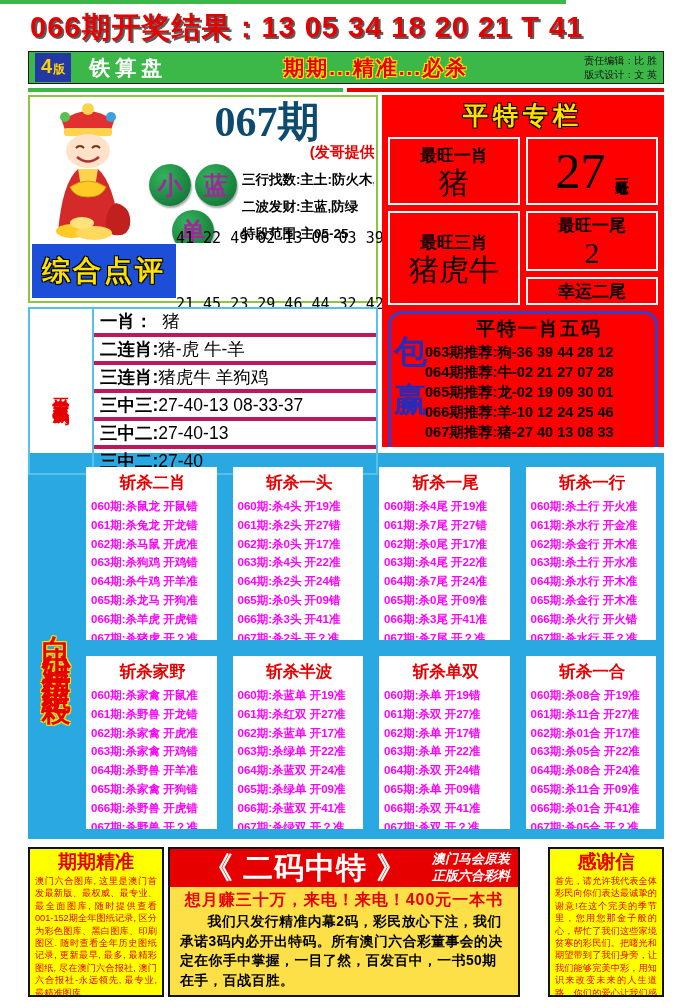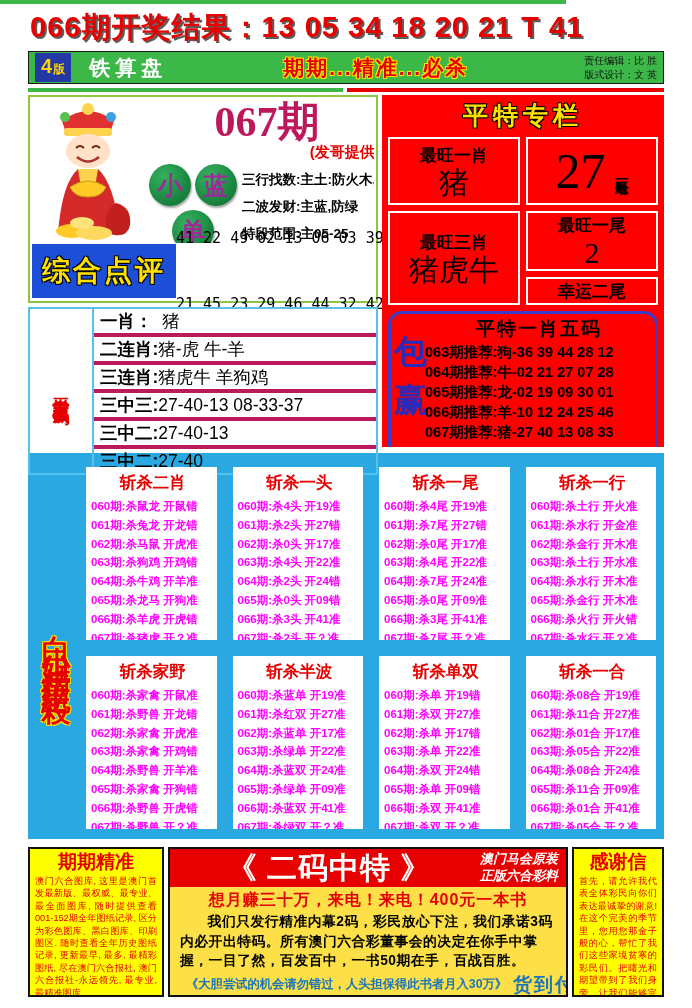--- a/index.html
+++ b/index.html
@@ -25,21 +25,21 @@
   .rule-r{flex:1;background:#e60000;}
 
   .main{margin:0 28px;display:flex;gap:4px;height:352px;}
   .leftcol{width:350px;display:flex;flex-direction:column;box-sizing:border-box;}
   .intro{border:2px solid #8cc63f;height:208px;box-sizing:border-box;display:flex;
          flex-direction:column;padding:2px;}
   .intro-top{flex:1;display:flex;overflow:hidden;}
   .mascot{width:112px;flex:none;}
   .intro-right{flex:1;}
   .issue{text-align:center;font-family:"Liberation Serif",serif;font-size:42px;font-weight:bold;
-         color:#be185d;line-height:1.0;margin-top:2px;}
+         color:#0c4a6e;line-height:1.0;margin-top:2px;}
   .provider{text-align:right;color:#e60000;font-weight:bold;font-size:15px;padding-right:10px;}
   .ir-row{display:flex;margin-top:0;}
   .circles{width:98px;display:flex;flex-wrap:wrap;justify-content:center;align-content:flex-start;}
   .circle{width:42px;height:42px;border-radius:50%;margin:2px;
           background:radial-gradient(circle at 35% 30%,#35b25d,#0a6b2f);
           color:#a0289b;font-size:25px;font-weight:bold;display:flex;align-items:center;justify-content:center;
           box-shadow:1px 2px 2px rgba(0,0,0,.35);}
   .tips{flex:1;font-size:13.5px;font-weight:bold;color:#000;line-height:27px;white-space:nowrap;padding-top:4px;}
   .review{display:flex;align-items:center;height:56px;}
   .review-title{background:#1d4ed8;color:#ffe100;font-size:28px;font-weight:bold;padding:8px 10px;
@@ -84,21 +84,21 @@
                   font-size:29px;letter-spacing:10px;line-height:1;
                   text-shadow:1px 1px 0 #ffe100,-1px -1px 0 #ffe100,1px -1px 0 #ffe100,-1px 1px 0 #ffe100;}
   .kill-grid{flex:1;display:grid;grid-template-columns:repeat(4,1fr);grid-template-rows:1fr 1fr;gap:16px;}
   .kill-box{background:#fff;padding:3px 2px 2px 5px;overflow:hidden;}
   .kill-title{color:#e60000;text-align:center;font-size:16.5px;font-weight:bold;margin:2px 0 3px;}
   .kr{color:#ff00ff;font-size:11.5px;font-weight:bold;line-height:18.8px;white-space:pre;}
 
   .bottom{margin:8px 28px 0;display:flex;gap:4px;height:150px;}
   .note{background:#ffff00;border:2px solid #111;box-sizing:border-box;padding:3px 5px;overflow:hidden;}
   .noteL{width:136px;}
-  .noteR{width:92px;}
+  .noteR{width:116px;margin-left:24px;}
   .note-title{color:#e60000;text-align:center;font-weight:bold;font-size:19px;line-height:1.1;margin-bottom:2px;}
   .note-body{color:#e60000;font-size:9.2px;line-height:12.4px;text-align:justify;}
   .admid{flex:1;border:2px solid #111;box-sizing:border-box;background:#fde047;overflow:hidden;
          display:flex;flex-direction:column;}
   .band{background:#e60000;color:#fff;display:flex;align-items:center;padding:1px 8px;height:36px;flex:none;}
   .band-head{font-size:30px;font-weight:bold;letter-spacing:1px;flex:1;text-align:center;white-space:nowrap;}
   .band-sub{font-size:13px;font-weight:bold;font-style:italic;line-height:1.3;white-space:nowrap;}
   .ad-line{color:#e60000;font-weight:bold;font-size:16px;text-align:center;margin:3px 0 1px;letter-spacing:1px;white-space:nowrap;}
   .ad-body{color:#000;font-weight:bold;font-size:13.8px;line-height:19.5px;padding:0 10px;text-indent:2em;letter-spacing:.5px;}
   .ad-foot{display:flex;align-items:center;padding:1px 16px;color:#1b75bb;gap:6px;}

